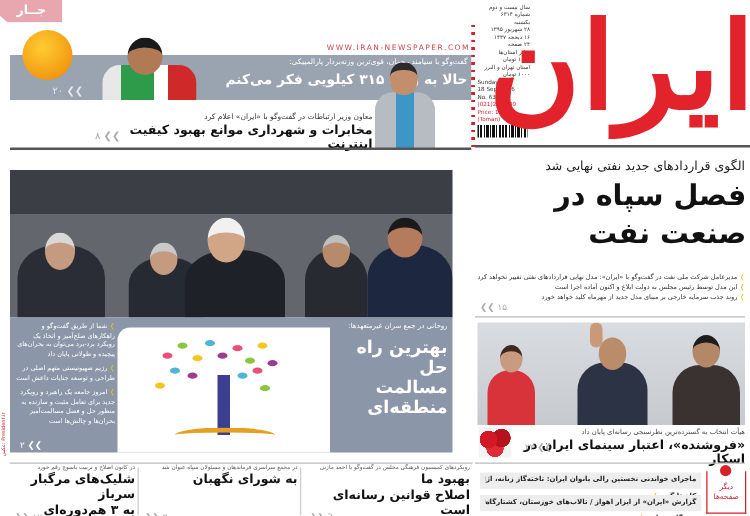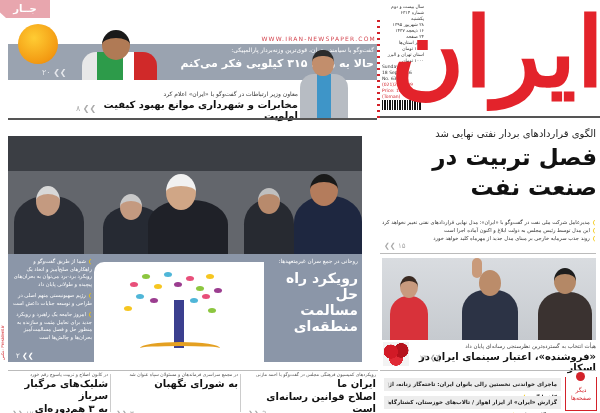--- a/index.html
+++ b/index.html
@@ -1,18 +1,18 @@
 <!DOCTYPE html>
 <html><head>
 <meta charset="utf-8">
 <style>
   * { box-sizing: border-box; margin: 0; padding: 0; }
   html, body { width: 600px; height: 413px; overflow: hidden; background: #ffffff; }
   body { position: relative; font-family: "DejaVu Sans", sans-serif; color: #111; direction: ltr; }
-  .abs { position: absolute; text-align: center; }
+  .abs { position: absolute; }
   .rtl { direction: rtl; text-align: right; unicode-bidi: plaintext; }
 
   
   .jaar-tag { left: 0; top: 0; width: 50px; height: 18px; background: #e8a6ae; color: #fff; font-size: 10px; font-weight: bold; text-align: center; line-height: 18px; clip-path: polygon(0 0, 100% 0, 100% 100%, 12% 100%, 0 70%); }
 
   
   .top-strip { left: 8px; top: 44px; width: 370px; height: 36px; background: #9aa3b0; }
   .sun { left: 18px; top: 24px; width: 40px; height: 40px; border-radius: 50%; background: radial-gradient(circle at 40% 35%, #ffcc33, #f39a12 70%, #e07a05); }
   .athlete { left: 72px; top: 30px; width: 85px; height: 50px; }
   .athlete .head { position:absolute; left: 30px; top: 0; width: 28px; height: 30px; border-radius: 50%; background: #b07a55; border-top: 8px solid #1a1a1a; }
@@ -102,21 +102,21 @@
   </div>
 <div class="abs top-num1 rtl">۲۰ ❮❮</div>
 <div class="abs top-kicker1 rtl">گفت‌وگو با سیامند رحمان، قوی‌ترین وزنه‌بردار پارالمپیکی:</div>
 <div class="abs top-head1 rtl">حالا به وزنه ۳۱۵ کیلویی فکر می‌کنم</div>
 <div class="abs website">WWW.IRAN-NEWSPAPER.COM</div>
 <div class="abs minister">
     <div class="body"></div>
     <div class="head"></div>
   </div>
 <div class="abs top-kicker2 rtl">معاون وزیر ارتباطات در گفت‌وگو با «ایران» اعلام کرد</div>
-<div class="abs top-head2 rtl">مخابرات و شهرداری موانع بهبود کیفیت اولویت</div>
+<div class="abs top-head2 rtl">مخابرات و شهرداری موانع بهبود کیفیت اینترنت</div>
 <div class="abs top-num2 rtl">۸ ❮❮</div>
 <div class="abs top-rule"></div>
 <div class="abs vert-dots"></div>
 
 <div class="abs info-box rtl">
   <div>سال بیست و دوم</div>
   <div>شماره ۶۳۱۴</div>
   <div>یکشنبه</div>
   <div>۲۸ شهریور ۱۳۹۵</div>
   <div>۱۶ ذیحجه ۱۴۳۷</div>
@@ -128,23 +128,23 @@
   <div style="direction:ltr;text-align:left">Sunday</div>
   <div style="direction:ltr;text-align:left">18 Sep. 2016</div>
   <div style="direction:ltr;text-align:left">No. 6314</div>
   <div class="red" style="direction:ltr;text-align:left">(021)27-1449</div>
   <div class="red" style="direction:ltr;text-align:left">Price: 1000 (Toman)</div>
 </div>
 <div class="abs barcode"></div>
 <div class="abs logo">ایران</div>
 <div class="abs mast-rule"></div>
 
-<div class="abs lead-kicker rtl">الگوی قراردادهای بردار نفتی نهایی شد</div>
+<div class="abs lead-kicker rtl">الگوی قراردادهای جدید نفتی نهایی شد</div>
 <div class="abs lead-head rtl">
-  <div>فصل تربیت در صنعت نفت</div>
+  <div>فصل سپاه در صنعت نفت</div>
 </div>
 <div class="abs lead-bullets rtl">
   <div class="b">مدیرعامل شرکت ملی نفت در گفت‌وگو با «ایران»: مدل نهایی قراردادهای نفتی تغییر نخواهد کرد</div>
   <div class="b">این مدل توسط رئیس مجلس به دولت ابلاغ و اکنون آماده اجرا است</div>
   <div class="b">روند جذب سرمایه خارجی بر مبنای مدل جدید از مهرماه کلید خواهد خورد</div>
 </div>
 <div class="abs lead-num">❮❮ ۱۵</div>
 <div class="abs lead-rule"></div>
 
 <div class="abs cinema-photo">
@@ -212,28 +212,28 @@
 <div class="abs tree-base"></div>
 <div class="abs side-bullets rtl">
   <div class="b">شما از طریق گفت‌وگو و راهکارهای صلح‌آمیز و اتخاذ یک رویکرد برد-برد می‌توان به بحران‌های پیچیده و طولانی پایان داد</div>
   <div class="b">رژیم صهیونیستی متهم اصلی در طراحی و توسعه جنایات داعش است</div>
   <div class="b">امروز جامعه یک راهبرد و رویکرد جدید برای تعامل مثبت و سازنده به منظور حل و فصل مسالمت‌آمیز بحران‌ها و چالش‌ها است</div>
 </div>
 <div class="abs side-num">۲ ❮❮</div>
 <div class="abs photo-credit">عکس: President.ir</div>
 <div class="abs center-kicker rtl">روحانی در جمع سران غیرمتعهدها:</div>
 <div class="abs center-head rtl">
-  <div>رویکرد راه حل</div>
+  <div>بهترین راه حل</div>
   <div>مسالمت منطقه‌ای</div>
 </div>
 
 <div class="abs bottom-rule"></div>
 <div class="abs bcol rtl" style="left:244px;width:132px;">
   <div class="k">رویکردهای کمیسیون فرهنگی مجلس در گفت‌وگو با احمد مازنی</div>
-  <div class="h">ایران ما</div>
+  <div class="h">بهبود ما</div>
   <div class="h">اصلاح قوانین رسانه‌ای است</div>
   <span class="n">3 ❮❮</span>
 </div>
 <div class="abs bdiv" style="left:240px;"></div>
 <div class="abs bcol rtl" style="left:112px;width:126px;">
   <div class="k">در مجمع سراسری فرماندهان و مسئولان سپاه عنوان شد</div>
   <div class="h">به شورای نگهبان</div>
   <span class="n">۳ ❮❮</span>
 </div>
 <div class="abs bdiv" style="left:110px;"></div>

